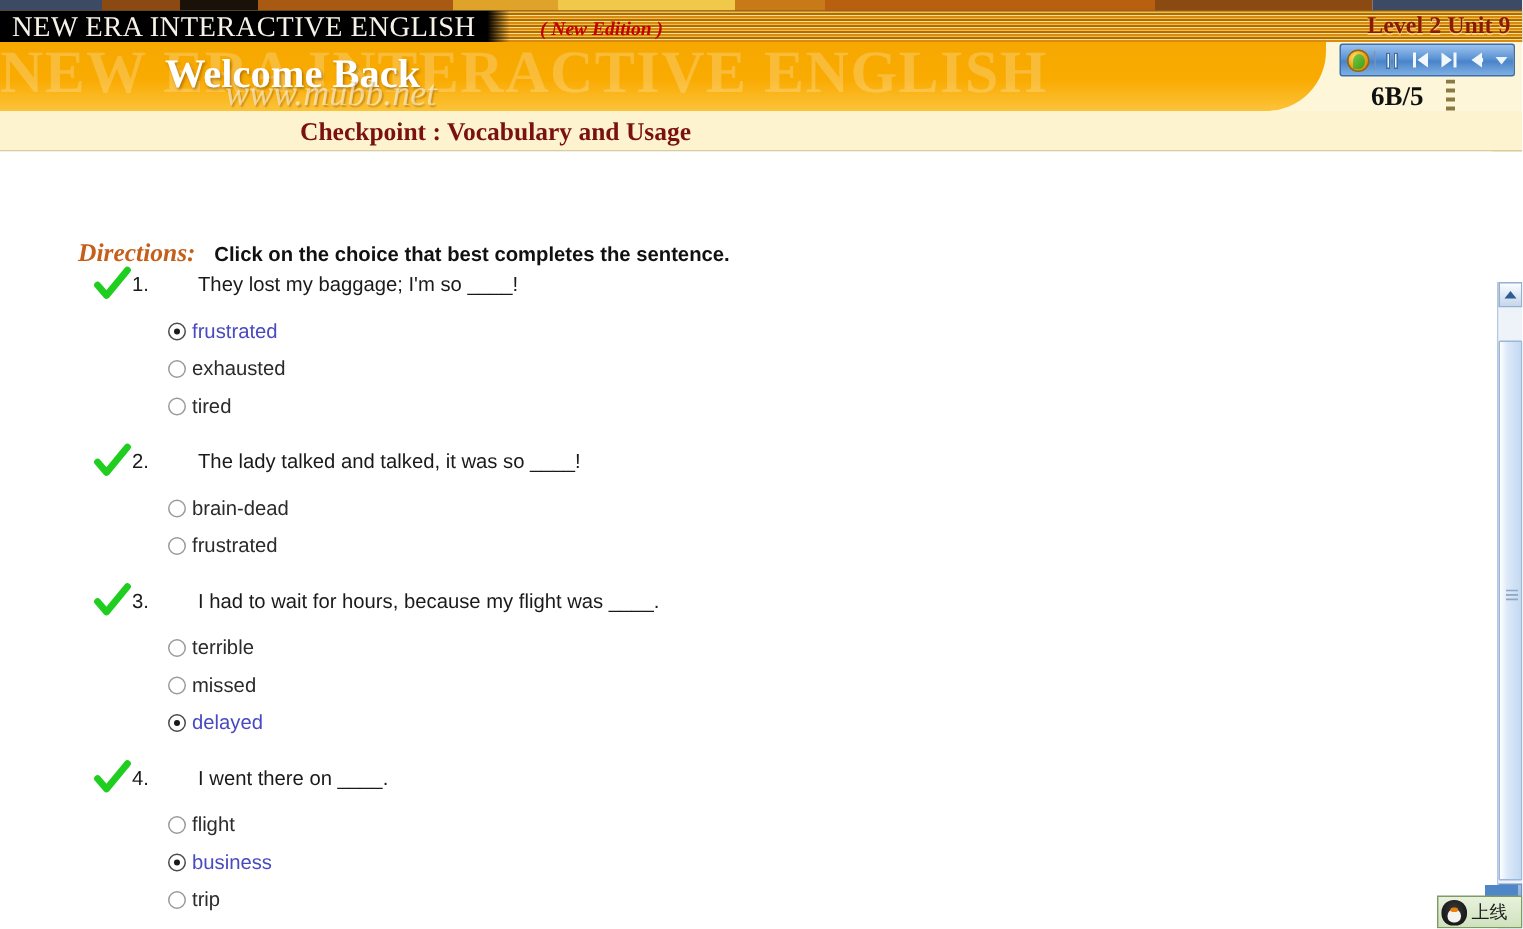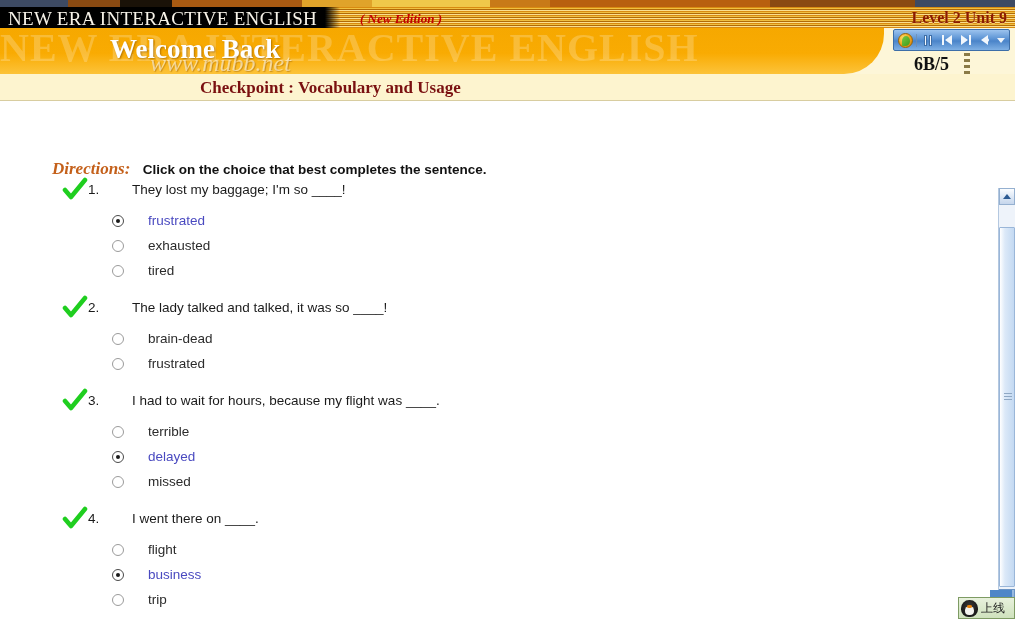--- a/index.html
+++ b/index.html
@@ -284,21 +284,21 @@
     content: "";
     position: absolute; left: 3px; top: 3px;
     width: 4px; height: 4px;
     border-radius: 50%;
     background: #1a1a1a;
   }
   .opt-label {
     font-family: "Liberation Sans", sans-serif;
     font-size: 13.5px;
     color: #2b2b2b;
-    margin-left: 24px;
+    margin-left: 4px;
     white-space: nowrap;
   }
   .opt-label.selected { color: #4a4ac0; }
 
   
   .scrollbar {
     position: absolute; top: 188px; left: 998px;
     width: 17px; height: 431px;
     background: #f1f5fb;
     border-left: 1px solid #b4c8e0;
@@ -511,26 +511,26 @@
               </svg></span>
             <span class="q-num">3.</span>
             <span class="q-text">I had to wait for hours, because my flight was ____.</span>
           </div>
           <div class="options">
             <div class="option">
               <span class="radio"></span>
               <span class="opt-label">terrible</span>
             </div>
             <div class="option">
+              <span class="radio"></span>
+              <span class="opt-label">missed</span>
+            </div>
+            <div class="option">
               <span class="radio checked"></span>
               <span class="opt-label selected">delayed</span>
-            </div>
-            <div class="option">
-              <span class="radio"></span>
-              <span class="opt-label">missed</span>
             </div>
           </div>
         </div>
         <div class="question">
           <div class="q-head">
             <span class="check"><svg width="26" height="26" viewBox="0 0 26 26" aria-hidden="true">
                 <path d="M3 13 L9 20 L23 3" stroke="#1fce1f" stroke-width="4.5" fill="none" stroke-linecap="round" stroke-linejoin="round"></path>
               </svg></span>
             <span class="q-num">4.</span>
             <span class="q-text">I went there on ____.</span>

